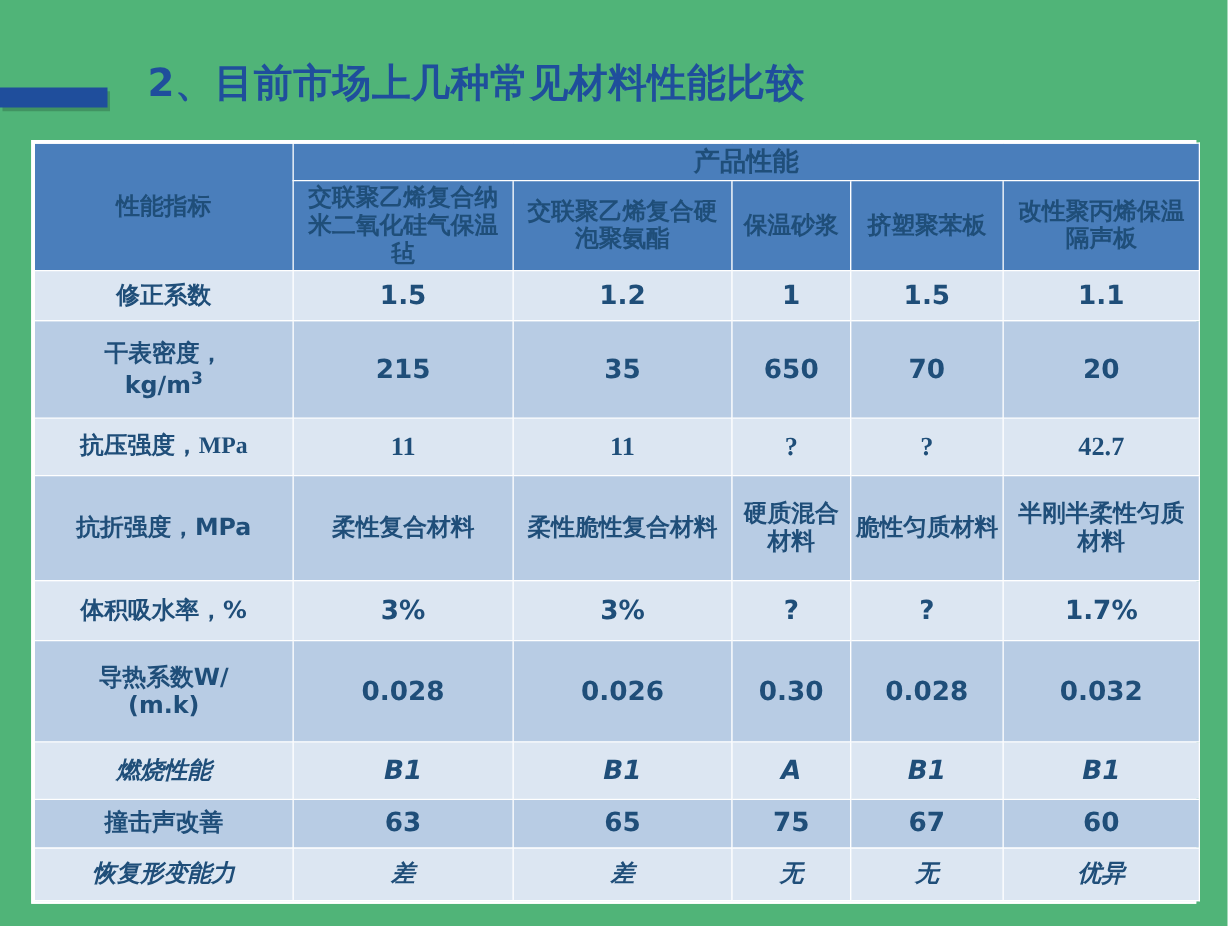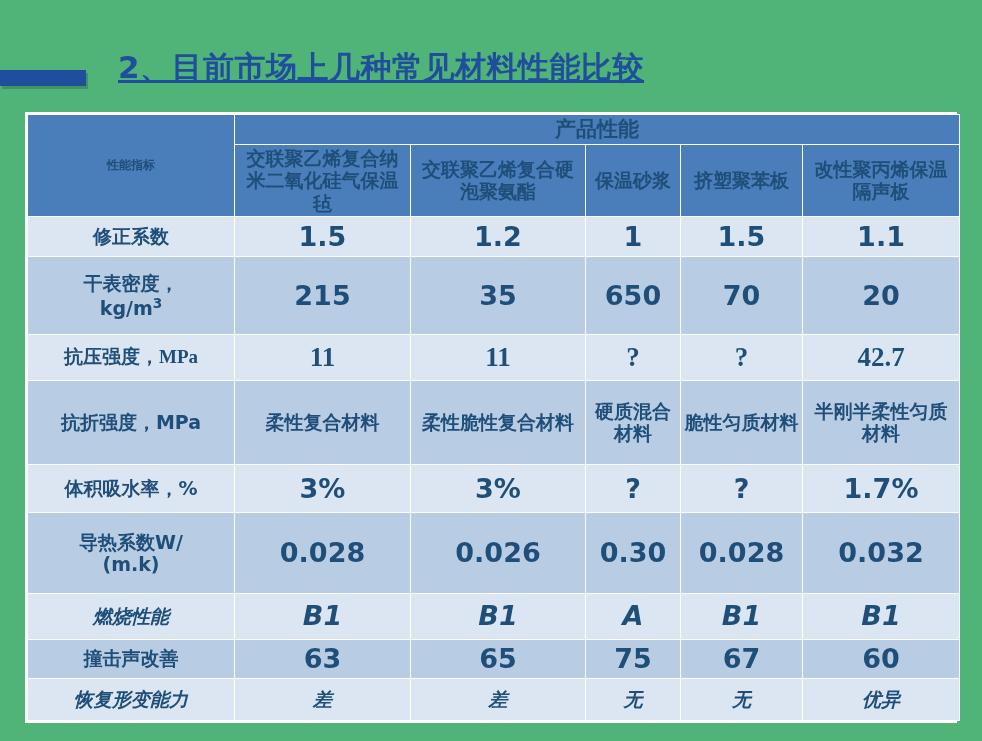--- a/index.html
+++ b/index.html
@@ -30,21 +30,20 @@
   #slide-title {
     position: absolute;
     left: 118px;
     top: 48px;
     font-size: 31px;
     font-weight: bold;
     color: #1f4e9c;
     letter-spacing: 0.5px;
     white-space: nowrap;
     line-height: 1.25;
-    text-decoration: underline;
   }
 
   
   #perf-table-wrap {
     position: absolute;
     left: 25px;
     top: 112px;
     width: 932px;
     height: 611px;
     border: 2px solid #ffffff;
@@ -65,36 +64,36 @@
     color: #1f4e79;
     font-weight: bold;
     padding: 2px 3px;
     line-height: 1.18;
   }
 
   
   .hdr {
     background: #4a7ebb;
     color: #ffffff;
-    font-size: 12px;
+    font-size: 19px;
   }
   .hdr-group {
     font-size: 21px;
   }
   .hdr-sub {
     font-size: 19px;
     padding: 4px 4px;
   }
 
   
   .row-light td { background: #dce6f2; }
   .row-dark  td { background: #b8cce4; }
 
   td.metric { font-size: 19px; }
-  td.val    { font-size: 27px; }
+  td.val    { font-size: 21px; }
   td.val-text { font-size: 19px; }
 
   sup.cubed { font-size: 0.72em; vertical-align: super; }
 
   
   col.c-metric { width: 207px; }
   col.c1 { width: 176px; }
   col.c2 { width: 175px; }
   col.c3 { width: 95px; }
   col.c4 { width: 122px; }

